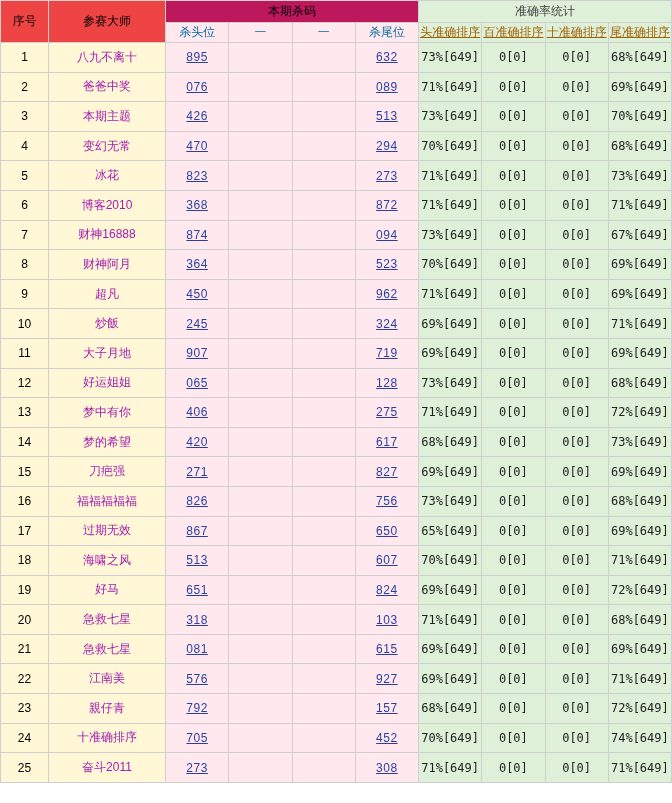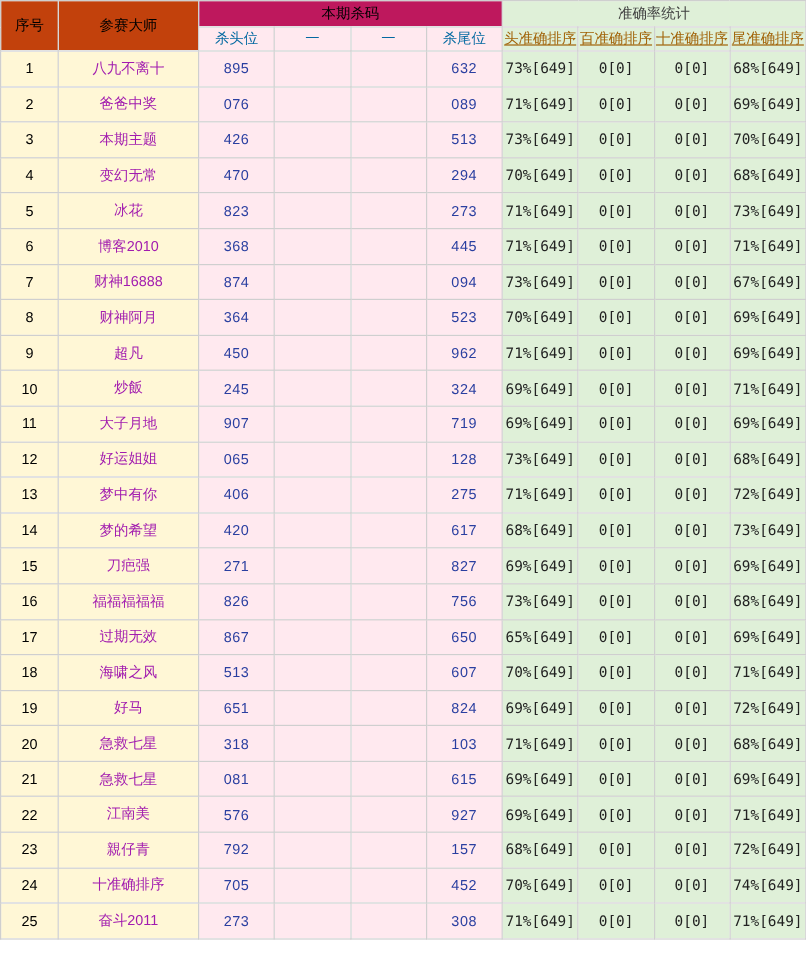--- a/index.html
+++ b/index.html
@@ -24,21 +24,21 @@
     border: 1px solid #cfcfcf;
     padding: 0;
     font-weight: normal;
     font-size: 12px;
     text-align: center;
     vertical-align: middle;
     white-space: nowrap;
     overflow: hidden;
   }
   .hdr-yellow-tall {
-    background: #c2410c;
+    background: #ef4444;
     color: #000;
     font-size: 12.5px;
   }
   .hdr-pink {
     background: #be185d;
     color: #000;
     font-size: 12.5px;
     height: 22px;
   }
   .hdr-pink-sub {
@@ -71,20 +71,21 @@
     background: #fff7d6;
     color: #a21caf;
     font-size: 12.5px;
   }
   .c-kill {
     background: #ffe9ef;
     color: #2a3fa0;
     font-weight: bold;
     font-size: 13px;
     letter-spacing: 0.5px;
+    text-decoration: underline;
   }
   .c-dash {
     background: #ffe9ef;
     color: #555;
     font-size: 12px;
   }
   .c-stat {
     background: #dff0d8;
     color: #222;
     font-family: "DejaVu Sans Mono", monospace;
@@ -178,21 +179,21 @@
           <td class="c-stat col-s">0[0]</td>
           <td class="c-stat col-s">0[0]</td>
           <td class="c-stat col-s">73%[649]</td>
         </tr>
         <tr>
           <td class="c-index col-idx">6</td>
           <td class="c-name col-name">博客2010</td>
           <td class="c-kill col-k">368</td>
           <td class="c-dash col-k"></td>
           <td class="c-dash col-k"></td>
-          <td class="c-kill col-k">445</td>
+          <td class="c-kill col-k">872</td>
           <td class="c-stat col-s">71%[649]</td>
           <td class="c-stat col-s">0[0]</td>
           <td class="c-stat col-s">0[0]</td>
           <td class="c-stat col-s">71%[649]</td>
         </tr>
         <tr>
           <td class="c-index col-idx">7</td>
           <td class="c-name col-name">财神16888</td>
           <td class="c-kill col-k">874</td>
           <td class="c-dash col-k"></td>

